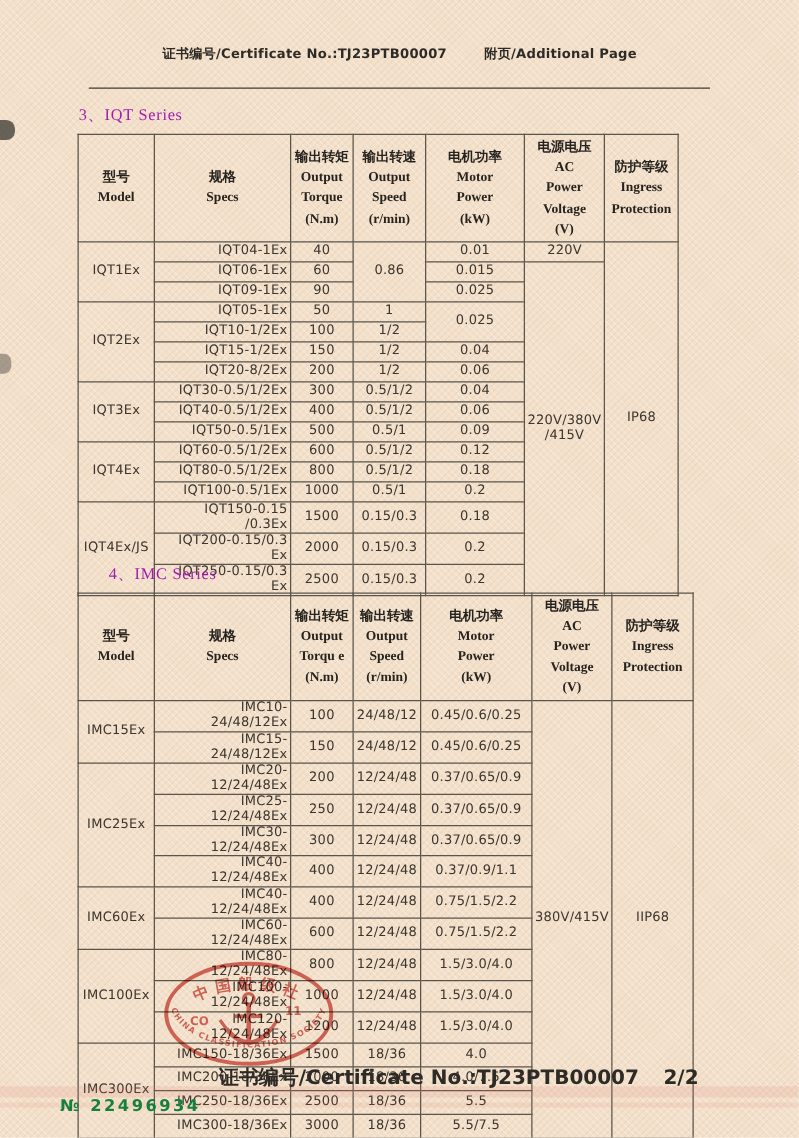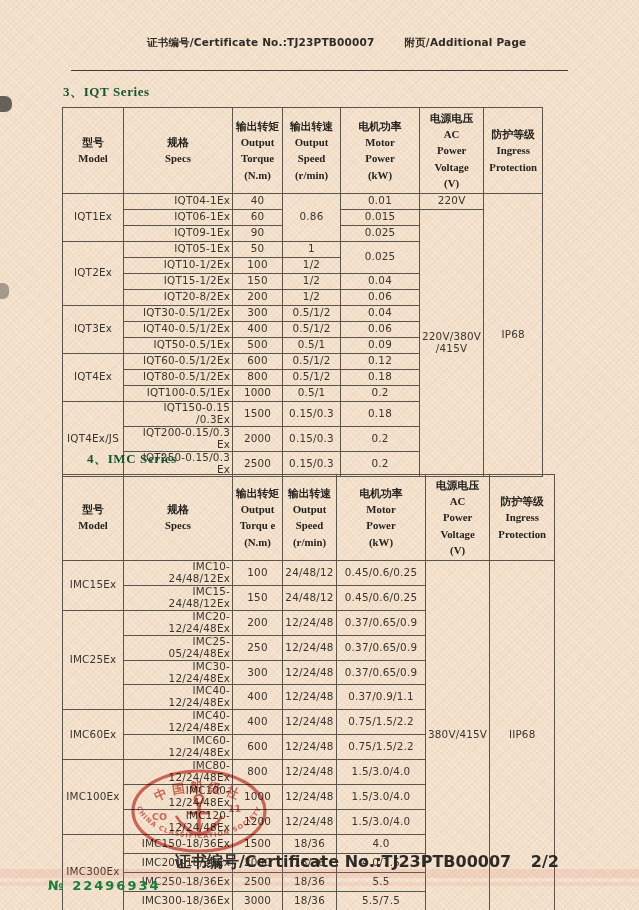--- a/index.html
+++ b/index.html
@@ -5,24 +5,24 @@
   html,body{margin:0;padding:0;}
   body{
     width:639px;height:910px;position:relative;overflow:hidden;
     background-color:#f3e0ca;
     background-image:
       repeating-linear-gradient(45deg, rgba(255,255,255,.22) 0 1px, rgba(0,0,0,0) 1px 4px),
       repeating-linear-gradient(135deg, rgba(213,168,136,.15) 0 1px, rgba(0,0,0,0) 1px 4px);
     font-family:"DejaVu Sans",sans-serif;color:#38342e;
   }
   .abs{position:absolute;}
-  .hdr-line{top:36px;left:147px;font-size:10.5px;font-weight:600;color:#2e2b27;letter-spacing:.2px;white-space:nowrap;}
+  .hdr-line{top:36px;left:130px;font-size:10.5px;font-weight:600;color:#2e2b27;letter-spacing:.2px;white-space:nowrap;}
   .hdr-line .gap{margin-left:26px;}
   .rule{top:70px;left:71px;width:497px;height:1px;background:#3e3b36;}
-  .sec-title{left:63px;font-size:13px;font-weight:bold;color:#14532d;font-family:"Liberation Serif","DejaVu Serif",serif;letter-spacing:.6px;white-space:nowrap;}
+  .sec-title{left:63px;font-size:13px;font-weight:normal;color:#a21caf;font-family:"Liberation Serif","DejaVu Serif",serif;letter-spacing:.6px;white-space:nowrap;}
   #sec1-title{top:83px;}
   #sec2-title{top:450px;margin-left:24px;}
 
   table{border-collapse:collapse;table-layout:fixed;background:transparent;}
   #table1{top:107px;left:62px;}
   #table2{top:474px;left:62px;}
   th{
     border:1px solid #5a544b;vertical-align:middle;text-align:center;
     white-space:pre-line;font-family:"Liberation Serif","DejaVu Serif",serif;
     font-weight:bold;font-size:10.8px;line-height:1.5;color:#26231f;padding:2px 1px;
@@ -260,21 +260,21 @@
         <td>0.45/0.6/0.25</td>
       </tr>
       <tr>
         <td rowspan="4">IMC25Ex</td>
         <td class="left">IMC20-12/24/48Ex</td>
         <td>200</td>
         <td>12/24/48</td>
         <td>0.37/0.65/0.9</td>
       </tr>
       <tr>
-        <td class="left">IMC25-05/24/48Ex</td>
+        <td class="left">IMC25-12/24/48Ex</td>
         <td>250</td>
         <td>12/24/48</td>
         <td>0.37/0.65/0.9</td>
       </tr>
       <tr>
         <td class="left">IMC30-12/24/48Ex</td>
         <td>300</td>
         <td>12/24/48</td>
         <td>0.37/0.65/0.9</td>
       </tr>

